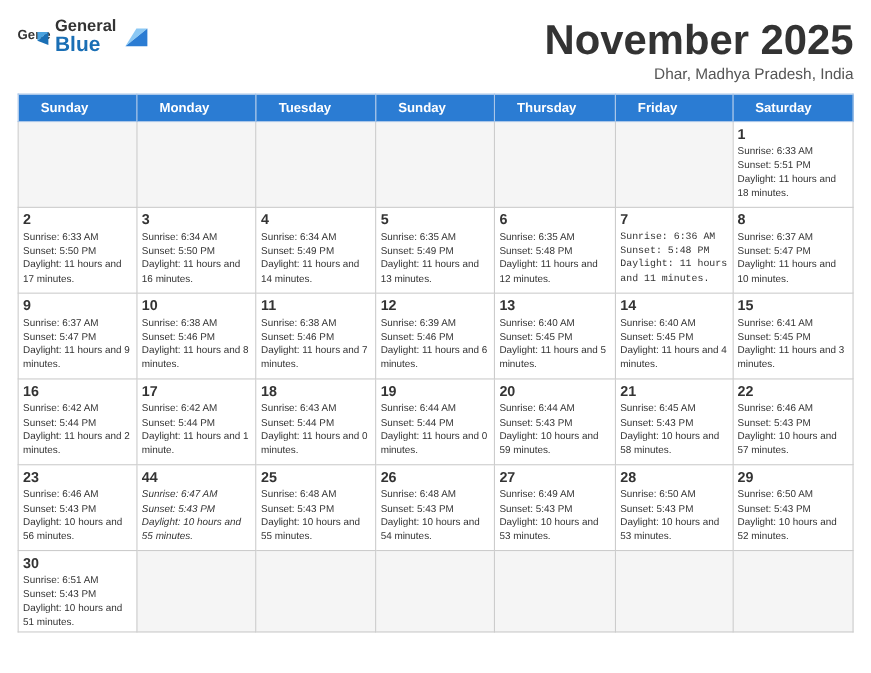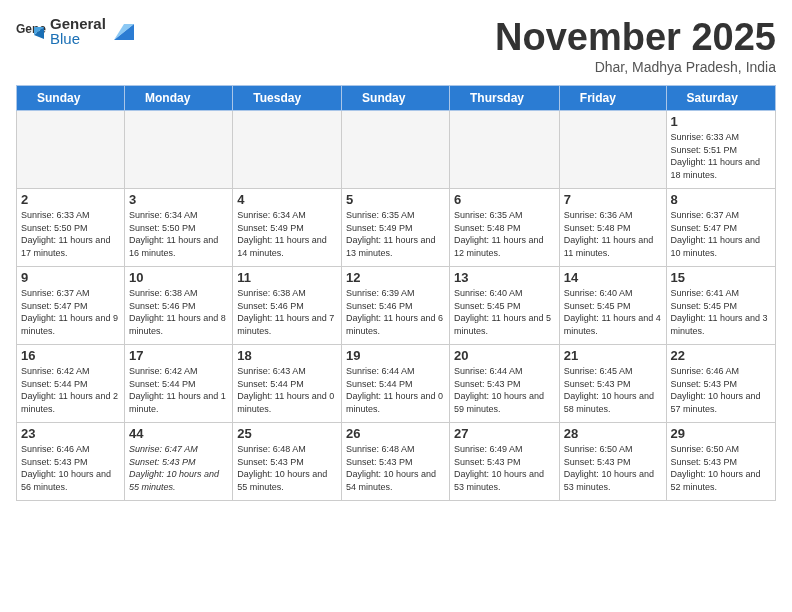--- a/index.html
+++ b/index.html
@@ -91,21 +91,21 @@
 <div class="page">
   <div class="header">
     <div class="logo">
       <svg class="logo-icon" viewBox="0 0 30 24">
         <text x="0" y="14" font-size="12" font-weight="bold" fill="#333">General</text>
         <polygon points="18,16 28,8 28,20" fill="#1a6fb5"></polygon>
         <polygon points="18,16 28,8 18,8" fill="#4aa3e0"></polygon>
       </svg>
       <div>
         <div style="font-size:15px;font-weight:bold;color:#333;line-height:1">General</div>
-        <div style="font-size:15px;font-weight:normal;color:#1a6fb5;line-height:1">Blue</div>
+        <div style="font-size:19px;font-weight:bold;color:#1a6fb5;line-height:1">Blue</div>
       </div>
       <svg width="28" height="22" viewBox="0 0 28 22">
         <polygon points="4,20 24,4 24,20" fill="#2b7cd3"></polygon>
         <polygon points="4,20 24,4 14,4" fill="#5ab0f0" opacity="0.7"></polygon>
       </svg>
     </div>
     <div class="title-section">
       <div class="month-year">November 2025</div>
       <div class="location">Dhar, Madhya Pradesh, India</div>
     </div>
@@ -164,21 +164,21 @@
 Daylight: 11 hours and 13 minutes.</div>
           </td>
           <td>
             <div class="day-number">6</div>
             <div class="day-info" style="white-space: pre-line;">Sunrise: 6:35 AM
 Sunset: 5:48 PM
 Daylight: 11 hours and 12 minutes.</div>
           </td>
           <td>
             <div class="day-number">7</div>
-            <div class="day-info" style="white-space: pre-line;">Sunrise: 6:36 AM
+            <div class="day-info" style="white-space: pre-line; font-family: Liberation Mono, monospace;">Sunrise: 6:36 AM
 Sunset: 5:48 PM
 Daylight: 11 hours and 11 minutes.</div>
           </td>
           <td>
             <div class="day-number">8</div>
             <div class="day-info" style="white-space: pre-line;">Sunrise: 6:37 AM
 Sunset: 5:47 PM
 Daylight: 11 hours and 10 minutes.</div>
           </td>
         </tr>
@@ -306,16 +306,30 @@
             <div class="day-info" style="white-space: pre-line;">Sunrise: 6:50 AM
 Sunset: 5:43 PM
 Daylight: 10 hours and 53 minutes.</div>
           </td>
           <td>
             <div class="day-number">29</div>
             <div class="day-info" style="white-space: pre-line;">Sunrise: 6:50 AM
 Sunset: 5:43 PM
 Daylight: 10 hours and 52 minutes.</div>
           </td>
+        </tr>
+        <tr class="last-row">
+          <td>
+            <div class="day-number">30</div>
+            <div class="day-info" style="white-space: pre-line;">Sunrise: 6:51 AM
+Sunset: 5:43 PM
+Daylight: 10 hours and 51 minutes.</div>
+          </td>
+          <td class="empty"></td>
+          <td class="empty"></td>
+          <td class="empty"></td>
+          <td class="empty"></td>
+          <td class="empty"></td>
+          <td class="empty"></td>
         </tr>
       </tbody>
   </table>
 </div>
 
 </body></html>

